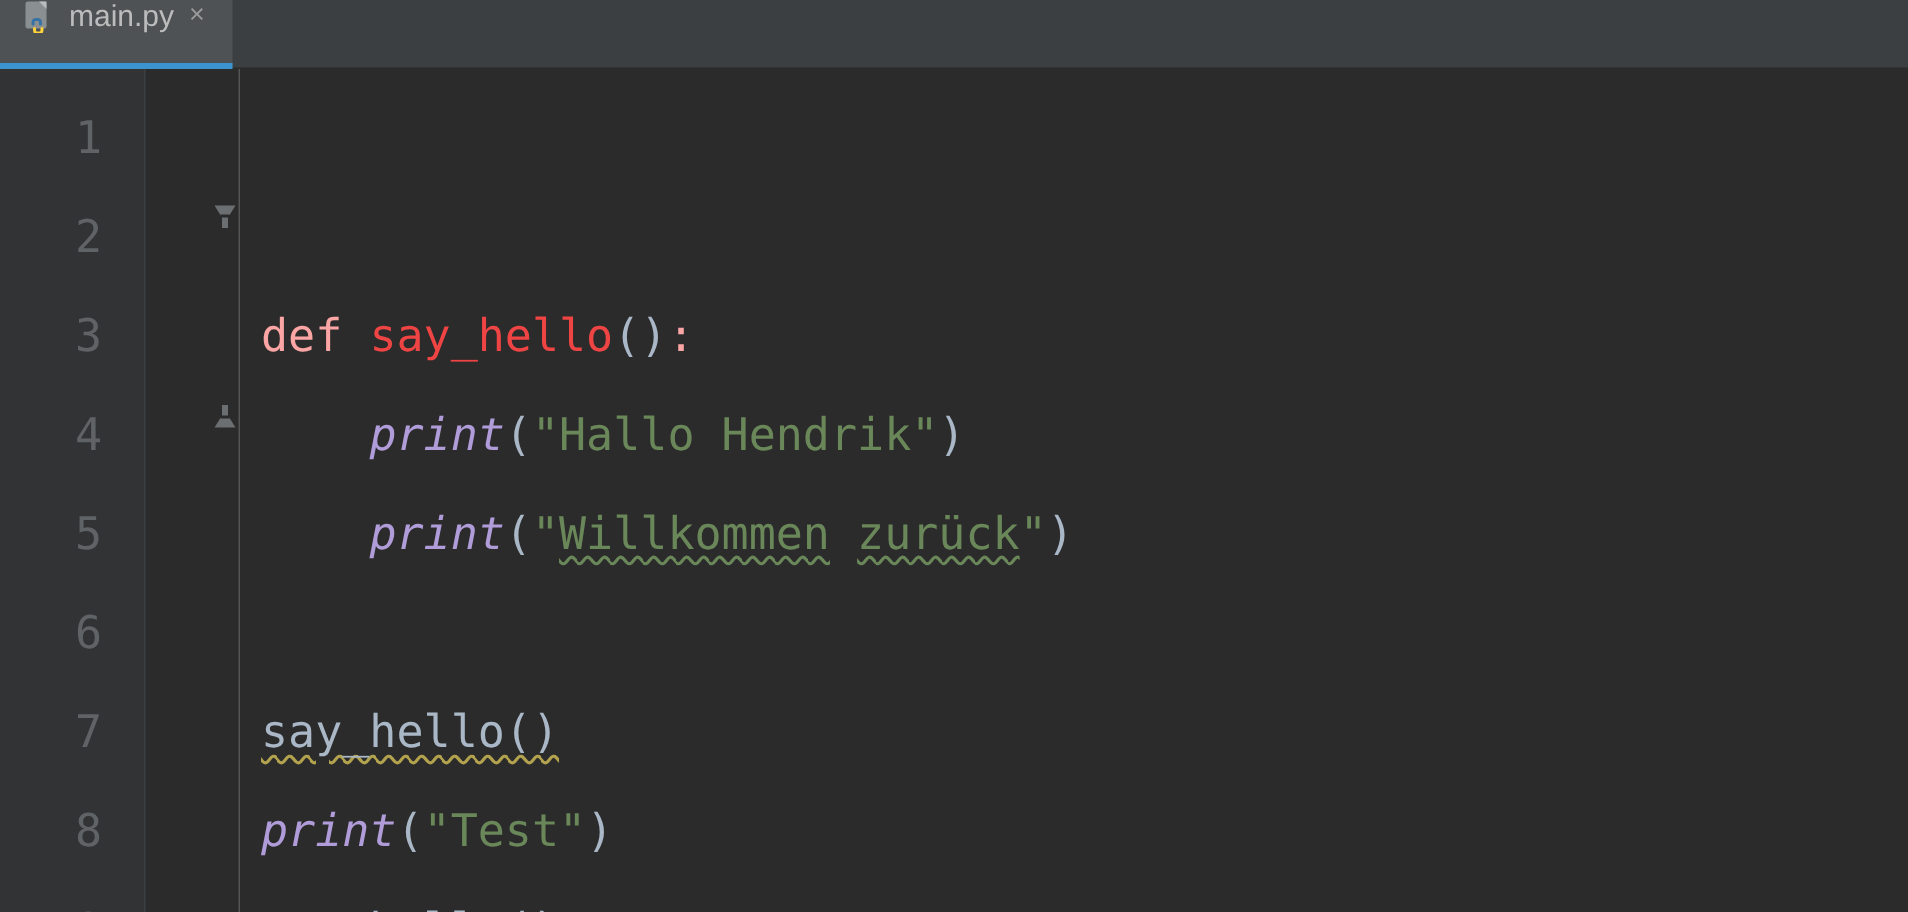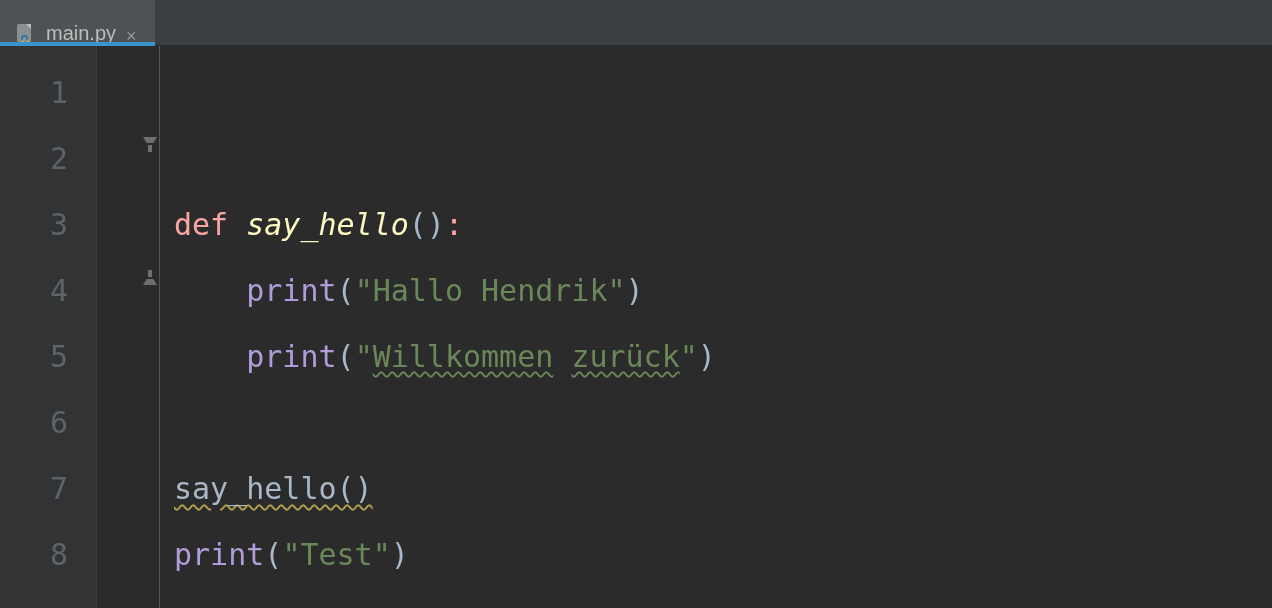--- a/index.html
+++ b/index.html
@@ -14,21 +14,21 @@
   
   .tab-bar {
     height: 46px;
     background: #3c3f41;
     display: flex;
     align-items: stretch;
     border-bottom: 1px solid #2b2b2b;
   }
   .tab {
     display: flex;
-    align-items: flex-end;
+    align-items: flex-start;
     gap: 10px;
     padding: 0 18px 0 14px;
     background: #4e5254;
     position: relative;
     cursor: pointer;
   }
   .tab.active::after {
     content: "";
     position: absolute;
     left: 0; right: 0;
@@ -91,22 +91,22 @@
   .code {
     flex: 1;
     padding: 14px 0 0 14px;
     font-size: 30px;
     line-height: 66px;
     color: #a9b7c6;
     white-space: pre;
     font-family: "Menlo", "Consolas", monospace;
   }
   .kw   { color: #fca5a5; }
-  .fn   { color: #fef9c3; font-style: italic; }
-  .call { color: #b09cd9; }
+  .fn   { color: #ef4444; }
+  .call { color: #b09cd9; font-style: italic; }
   .str  { color: #6a8759; }
   .par  { color: #a9b7c6; }
 
   .wavy-green {
     text-decoration: underline wavy #6a8759;
     text-decoration-thickness: 2px;
     text-underline-offset: 4px;
   }
   .wavy-olive {
     text-decoration: underline wavy #b3a24d;

